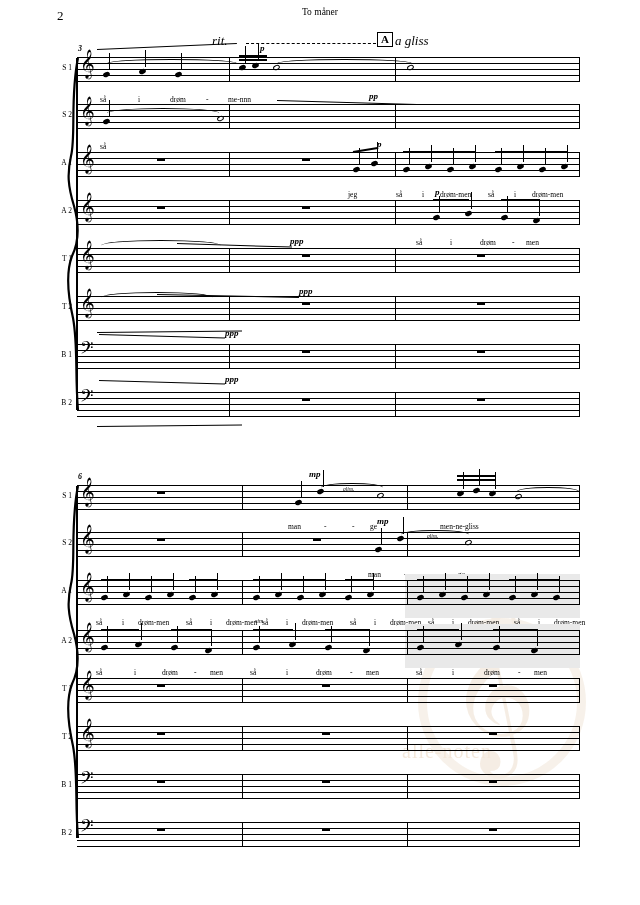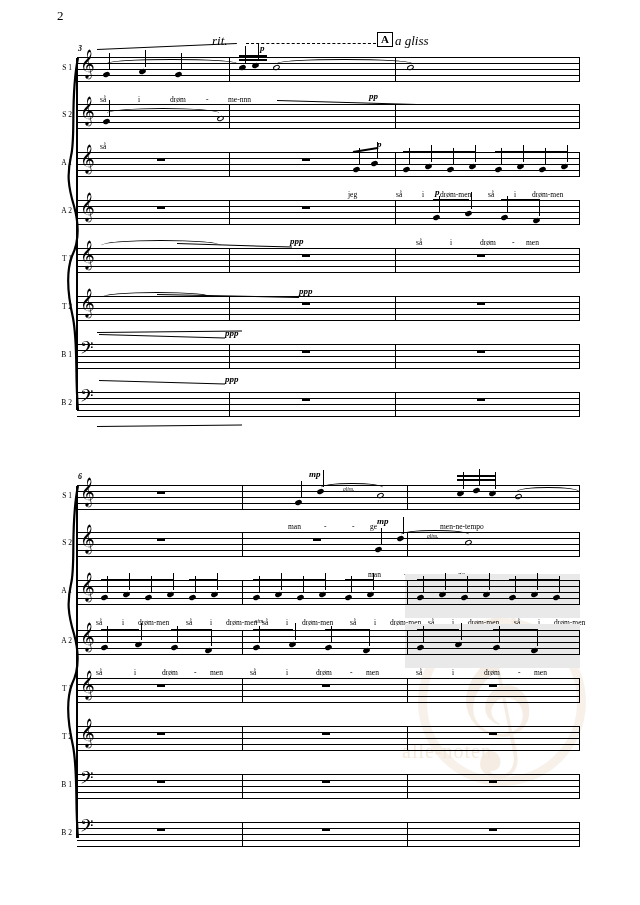--- a/index.html
+++ b/index.html
@@ -236,20 +236,21 @@
     color: #e0c6a8;
     font-family: "DejaVu Sans", sans-serif;
   }
 </style>
 </head>
 <body>
 
 <div class="page">
 
   <div class="page-number">2</div>
+  <div class="work-title">To måner</div>
 
   <div class="watermark">
     <div class="wm-ring"></div>
     <div class="wm-clef">𝄞</div>
     <div class="wm-text">alle-noten</div>
   </div>
 
   <div class="system" style="left:60px; top:40px; width:520px; height:380px;">
 
     <div class="sys-left-line" style="left:16px; top:18px; width:2px; height:352px;"></div>
@@ -575,21 +576,21 @@
       <div class="beam thin" style="left:380px; top:-6px; width:38px;"></div>
       <div class="note hollow" style="left:438px; top:9px;">
           <span class="head"></span>
         </div>
       <div class="slur" style="left:440px; top:2px; width:62px; height:8px;"></div>
     </div>
     <div class="lyric" style="left:228px; top:44px;">man</div>
     <div class="lyric" style="left:264px; top:44px;">-</div>
     <div class="lyric" style="left:292px; top:44px;">-</div>
     <div class="lyric" style="left:310px; top:44px;">ge</div>
-    <div class="lyric" style="left:380px; top:44px;">men‑ne‑tempo</div>
+    <div class="lyric" style="left:380px; top:44px;">men‑ne‑gliss</div>
 
     <div class="partname" style="left:-14px; top:60px;">S 2</div>
     <div class="staff" style="left:17px; top:54px; width:503px;">
       <div class="line"></div>
       <div class="line"></div>
       <div class="line"></div>
       <div class="line"></div>
       <div class="line"></div>
       <div class="clef" style="left:3px; top:-6px;">𝄞</div>
       <div class="barline" style="left:165px;"></div>

